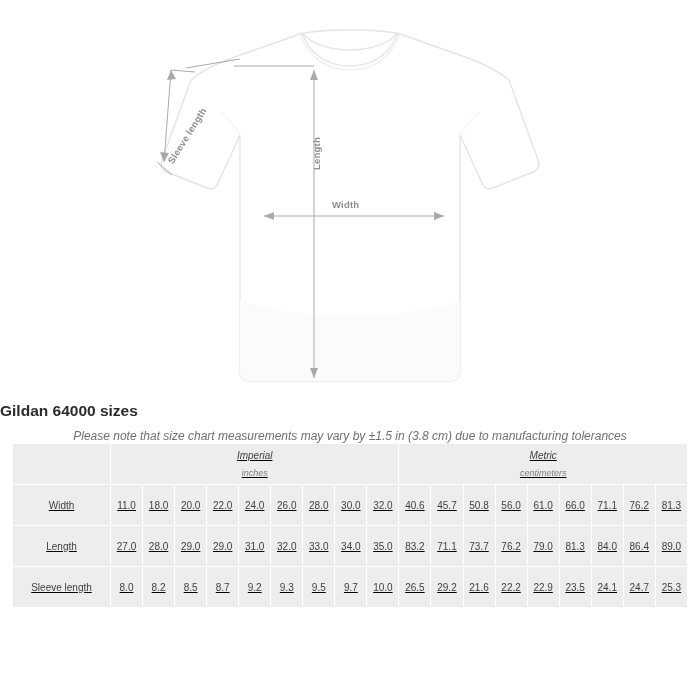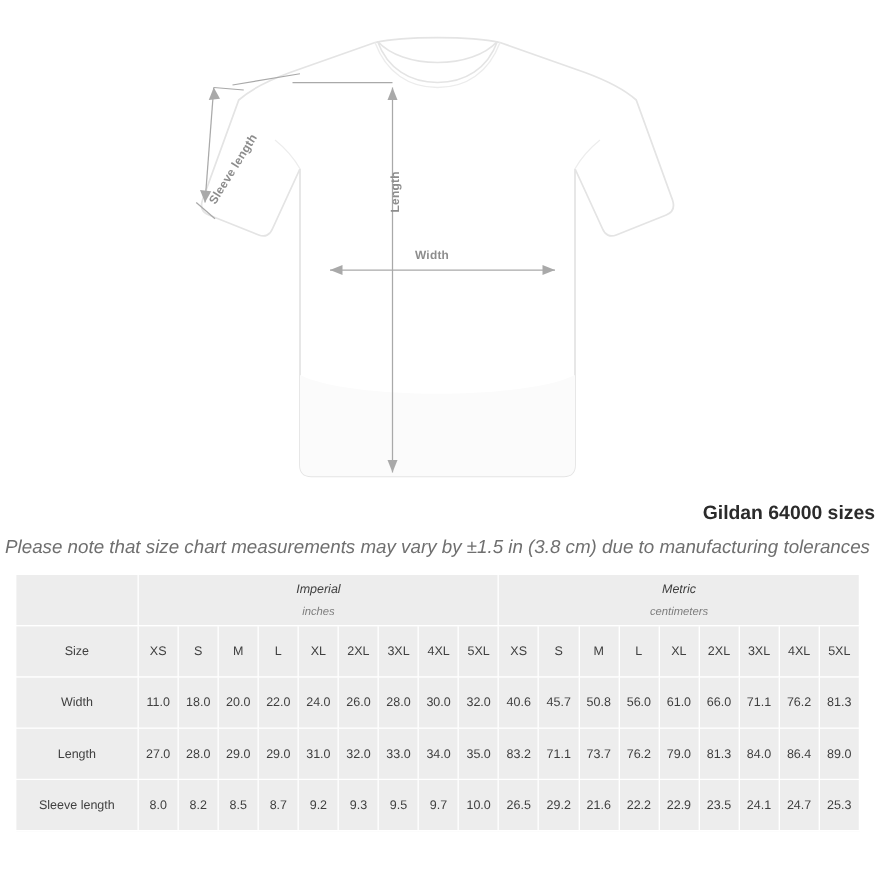--- a/index.html
+++ b/index.html
@@ -38,39 +38,39 @@
     transform: rotate(-90deg);
     transform-origin: 50% 50%;
   }
   .dim-label.sleeve {
     transform: rotate(-58deg);
     transform-origin: 50% 50%;
   }
 
   
   .chart-title {
-    text-align: right;
+    text-align: left;
     font-size: 15.5px;
     font-weight: bold;
     color: #2b2b2b;
     margin-top: 2px;
   }
   .chart-note {
     text-align: center;
-    font-size: 15px;
+    font-size: 12px;
     font-style: italic;
     color: #6f6f6f;
     margin-top: 9px;
-    margin-bottom: 13px;
   }
 
   
   .table-wrap {
     width: 676px;
     margin: 0 auto;
+    text-decoration: underline;
   }
   table.sizes {
     border-collapse: collapse;
     width: 100%;
     table-layout: fixed;
   }
   table.sizes td, table.sizes th {
     border: 1px solid #ffffff;
     background: #ededed;
     text-align: center;
@@ -196,41 +196,20 @@
           <td class="group-head" colspan="9">
             <span>Imperial</span>
             <span class="group-sub">inches</span>
           </td>
           <td class="group-head" colspan="9">
             <span>Metric</span>
             <span class="group-sub">centimeters</span>
           </td>
         </tr>
 
-        <tr>
-          <td class="size-head">Size</td>
-          <td class="size-head">XS</td>
-          <td class="size-head">S</td>
-          <td class="size-head">M</td>
-          <td class="size-head">L</td>
-          <td class="size-head">XL</td>
-          <td class="size-head">2XL</td>
-          <td class="size-head">3XL</td>
-          <td class="size-head">4XL</td>
-          <td class="size-head">5XL</td>
-          <td class="size-head">XS</td>
-          <td class="size-head">S</td>
-          <td class="size-head">M</td>
-          <td class="size-head">L</td>
-          <td class="size-head">XL</td>
-          <td class="size-head">2XL</td>
-          <td class="size-head">3XL</td>
-          <td class="size-head">4XL</td>
-          <td class="size-head">5XL</td>
-        </tr>
 
         <tr>
           <td class="row-label">Width</td>
           <td class="val">11.0</td>
           <td class="val">18.0</td>
           <td class="val">20.0</td>
           <td class="val">22.0</td>
           <td class="val">24.0</td>
           <td class="val">26.0</td>
           <td class="val">28.0</td>

